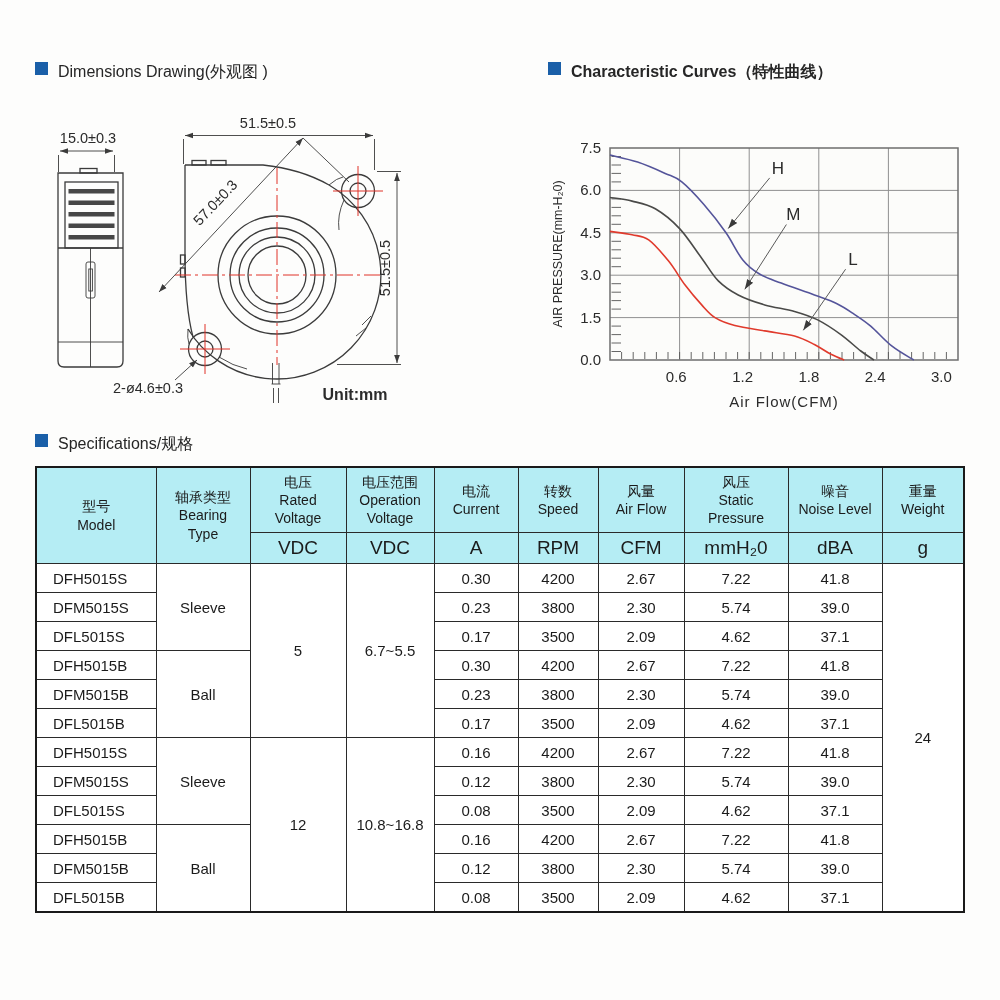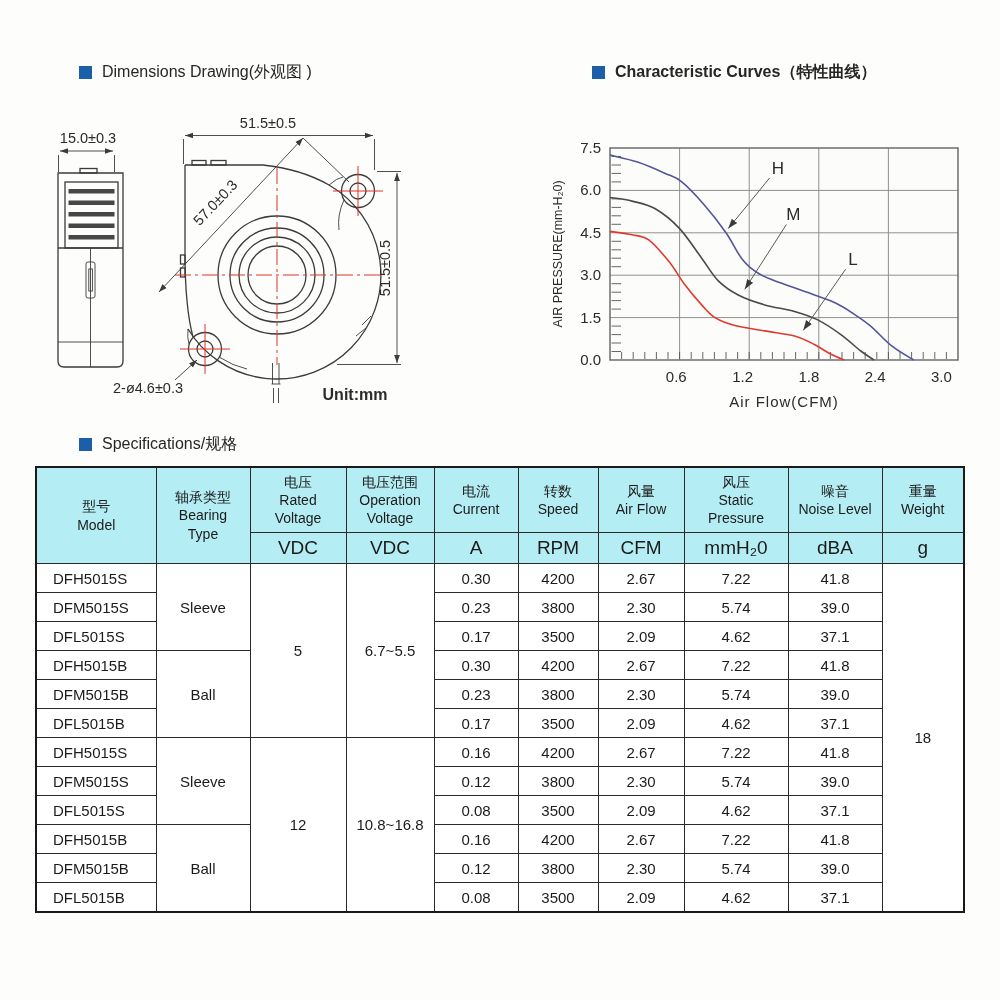--- a/index.html
+++ b/index.html
@@ -1,18 +1,18 @@
 <!DOCTYPE html>
 <html><head>
 <meta charset="utf-8">
 <style>
   html,body{margin:0;padding:0;background:#ffffff;}
   .page{position:relative;width:1000px;height:1000px;background:#fdfdfc;overflow:hidden;
         font-family:"Liberation Sans","DejaVu Sans",sans-serif;color:#242424;}
-  .sec{position:absolute;display:flex;align-items:center;gap:10px;font-size:16px;color:#262626;margin-left:44px;}
+  .sec{position:absolute;display:flex;gap:10px;font-size:16px;color:#262626;}
   .bullet{width:13px;height:13px;background:#1a5fa8;flex:0 0 auto;}
   #drawing{position:absolute;left:25px;top:112px;}
   #chart{position:absolute;left:548px;top:136px;}
   #spec{position:absolute;left:35px;top:466px;}
   table.spec-table{border-collapse:collapse;table-layout:fixed;width:928px;color:#1b1b1b;
         font-family:"Liberation Sans","DejaVu Sans",sans-serif;}
   table.spec-table{border:2px solid #1a1a1a;}
   .spec-table th,.spec-table td{border:1px solid #2a2a2a;padding:0;}
   .spec-table thead th{background:#b5edf4;font-weight:normal;font-size:14px;line-height:1.3;}
   .spec-table thead tr.r1 th{height:64px;}
@@ -277,21 +277,21 @@
           <tr>
             <td class="model">DFH5015S</td>
             <td rowspan="3">Sleeve</td>
             <td rowspan="6">5</td>
             <td rowspan="6">6.7~5.5</td>
             <td>0.30</td>
             <td>4200</td>
             <td>2.67</td>
             <td>7.22</td>
             <td>41.8</td>
-            <td rowspan="12">18</td>
+            <td rowspan="12">24</td>
           </tr>
           <tr>
             <td class="model">DFM5015S</td>
             <td>0.23</td>
             <td>3800</td>
             <td>2.30</td>
             <td>5.74</td>
             <td>39.0</td>
           </tr>
           <tr>

